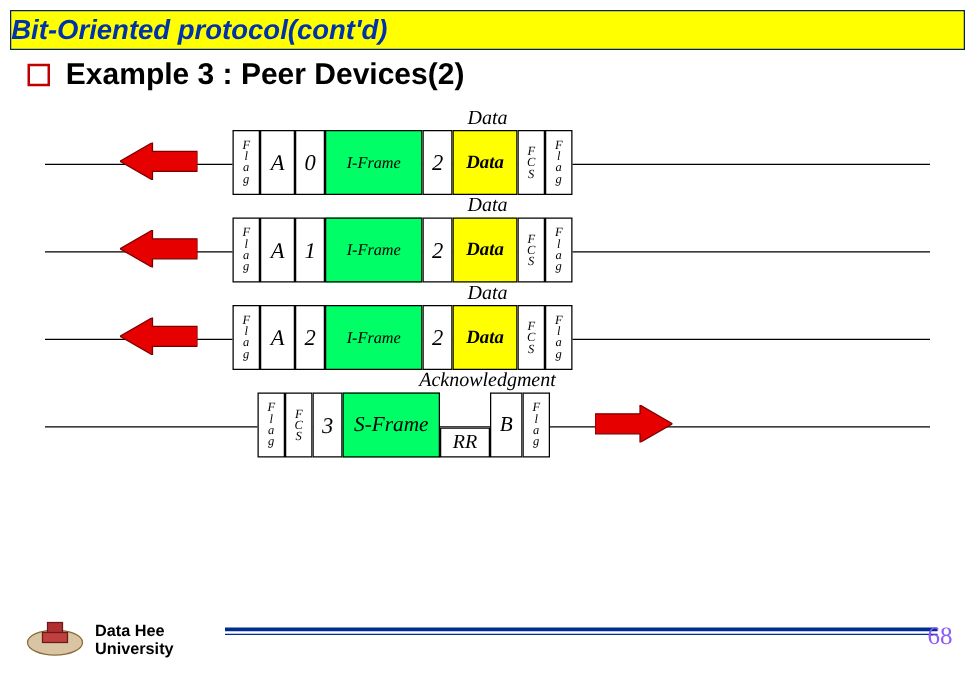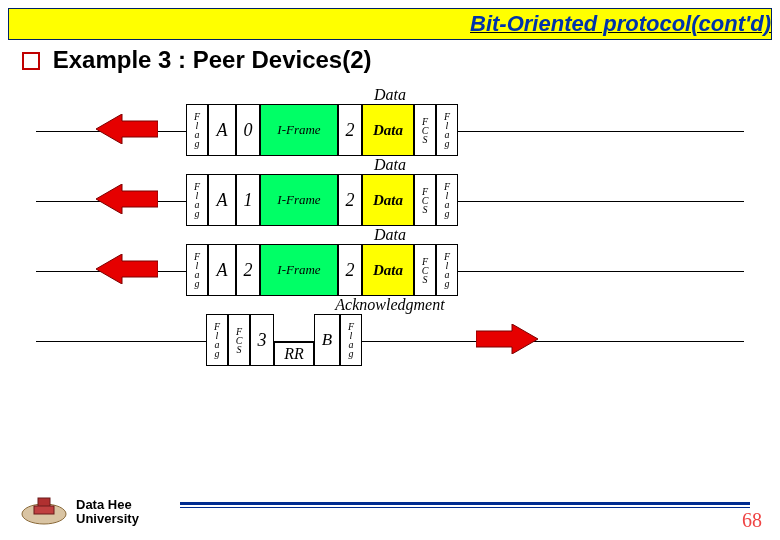--- a/index.html
+++ b/index.html
@@ -10,22 +10,21 @@
     font-family: Arial, sans-serif;
     background: #fff;
     position: relative;
     overflow: hidden;
   }
   .title-bar {
     background: #ffff00;
     border: 1px solid #002266;
     margin: 8px 8px 0 8px;
     padding: 2px 0;
-    text-align: right;
-    text-decoration: underline;
+    text-align: left;
   }
   .title-text {
     color: #0033aa;
     font-weight: bold;
     font-style: italic;
     font-size: 22px;
   }
   .subhead {
     margin: 6px 0 6px 22px;
     font-size: 24px;
@@ -115,24 +114,24 @@
   }
   .footer-line {
     position: absolute;
     left: 180px; right: 30px;
     bottom: 24px;
   }
   .footer-line .l1 { height: 3px; background: #002b8f; }
   .footer-line .l2 { height: 1px; background: #002b8f; margin-top: 2px; }
   .pagenum {
     position: absolute;
-    right: 18px; bottom: 0;
+    right: 18px; bottom: 11px;
     font-family: "Times New Roman", serif;
     font-size: 20px;
-    color: #ef4444;
+    color: #8b5cf6;
   }
   .vtxt { display:flex; flex-direction:column; line-height:9px; font-size:10px; }
 </style>
 </head>
 <body>
 
 <div class="title-bar">
   <span class="title-text">Bit-Oriented protocol(cont'd)</span>
 </div>
 
@@ -272,20 +271,21 @@
           </div>
         </div>
         <div class="cell wflag ">
           <div class="vtxt">
             <span>F</span>
             <span>C</span>
             <span>S</span>
           </div>
         </div>
         <div class="cell wN">3</div>
+        <div class="cell wSF">S-Frame</div>
         <div class="cell wRR">RR</div>
         <div class="cell wB">B</div>
         <div class="cell wflag ">
           <div class="vtxt">
             <span>F</span>
             <span>l</span>
             <span>a</span>
             <span>g</span>
           </div>
         </div>

